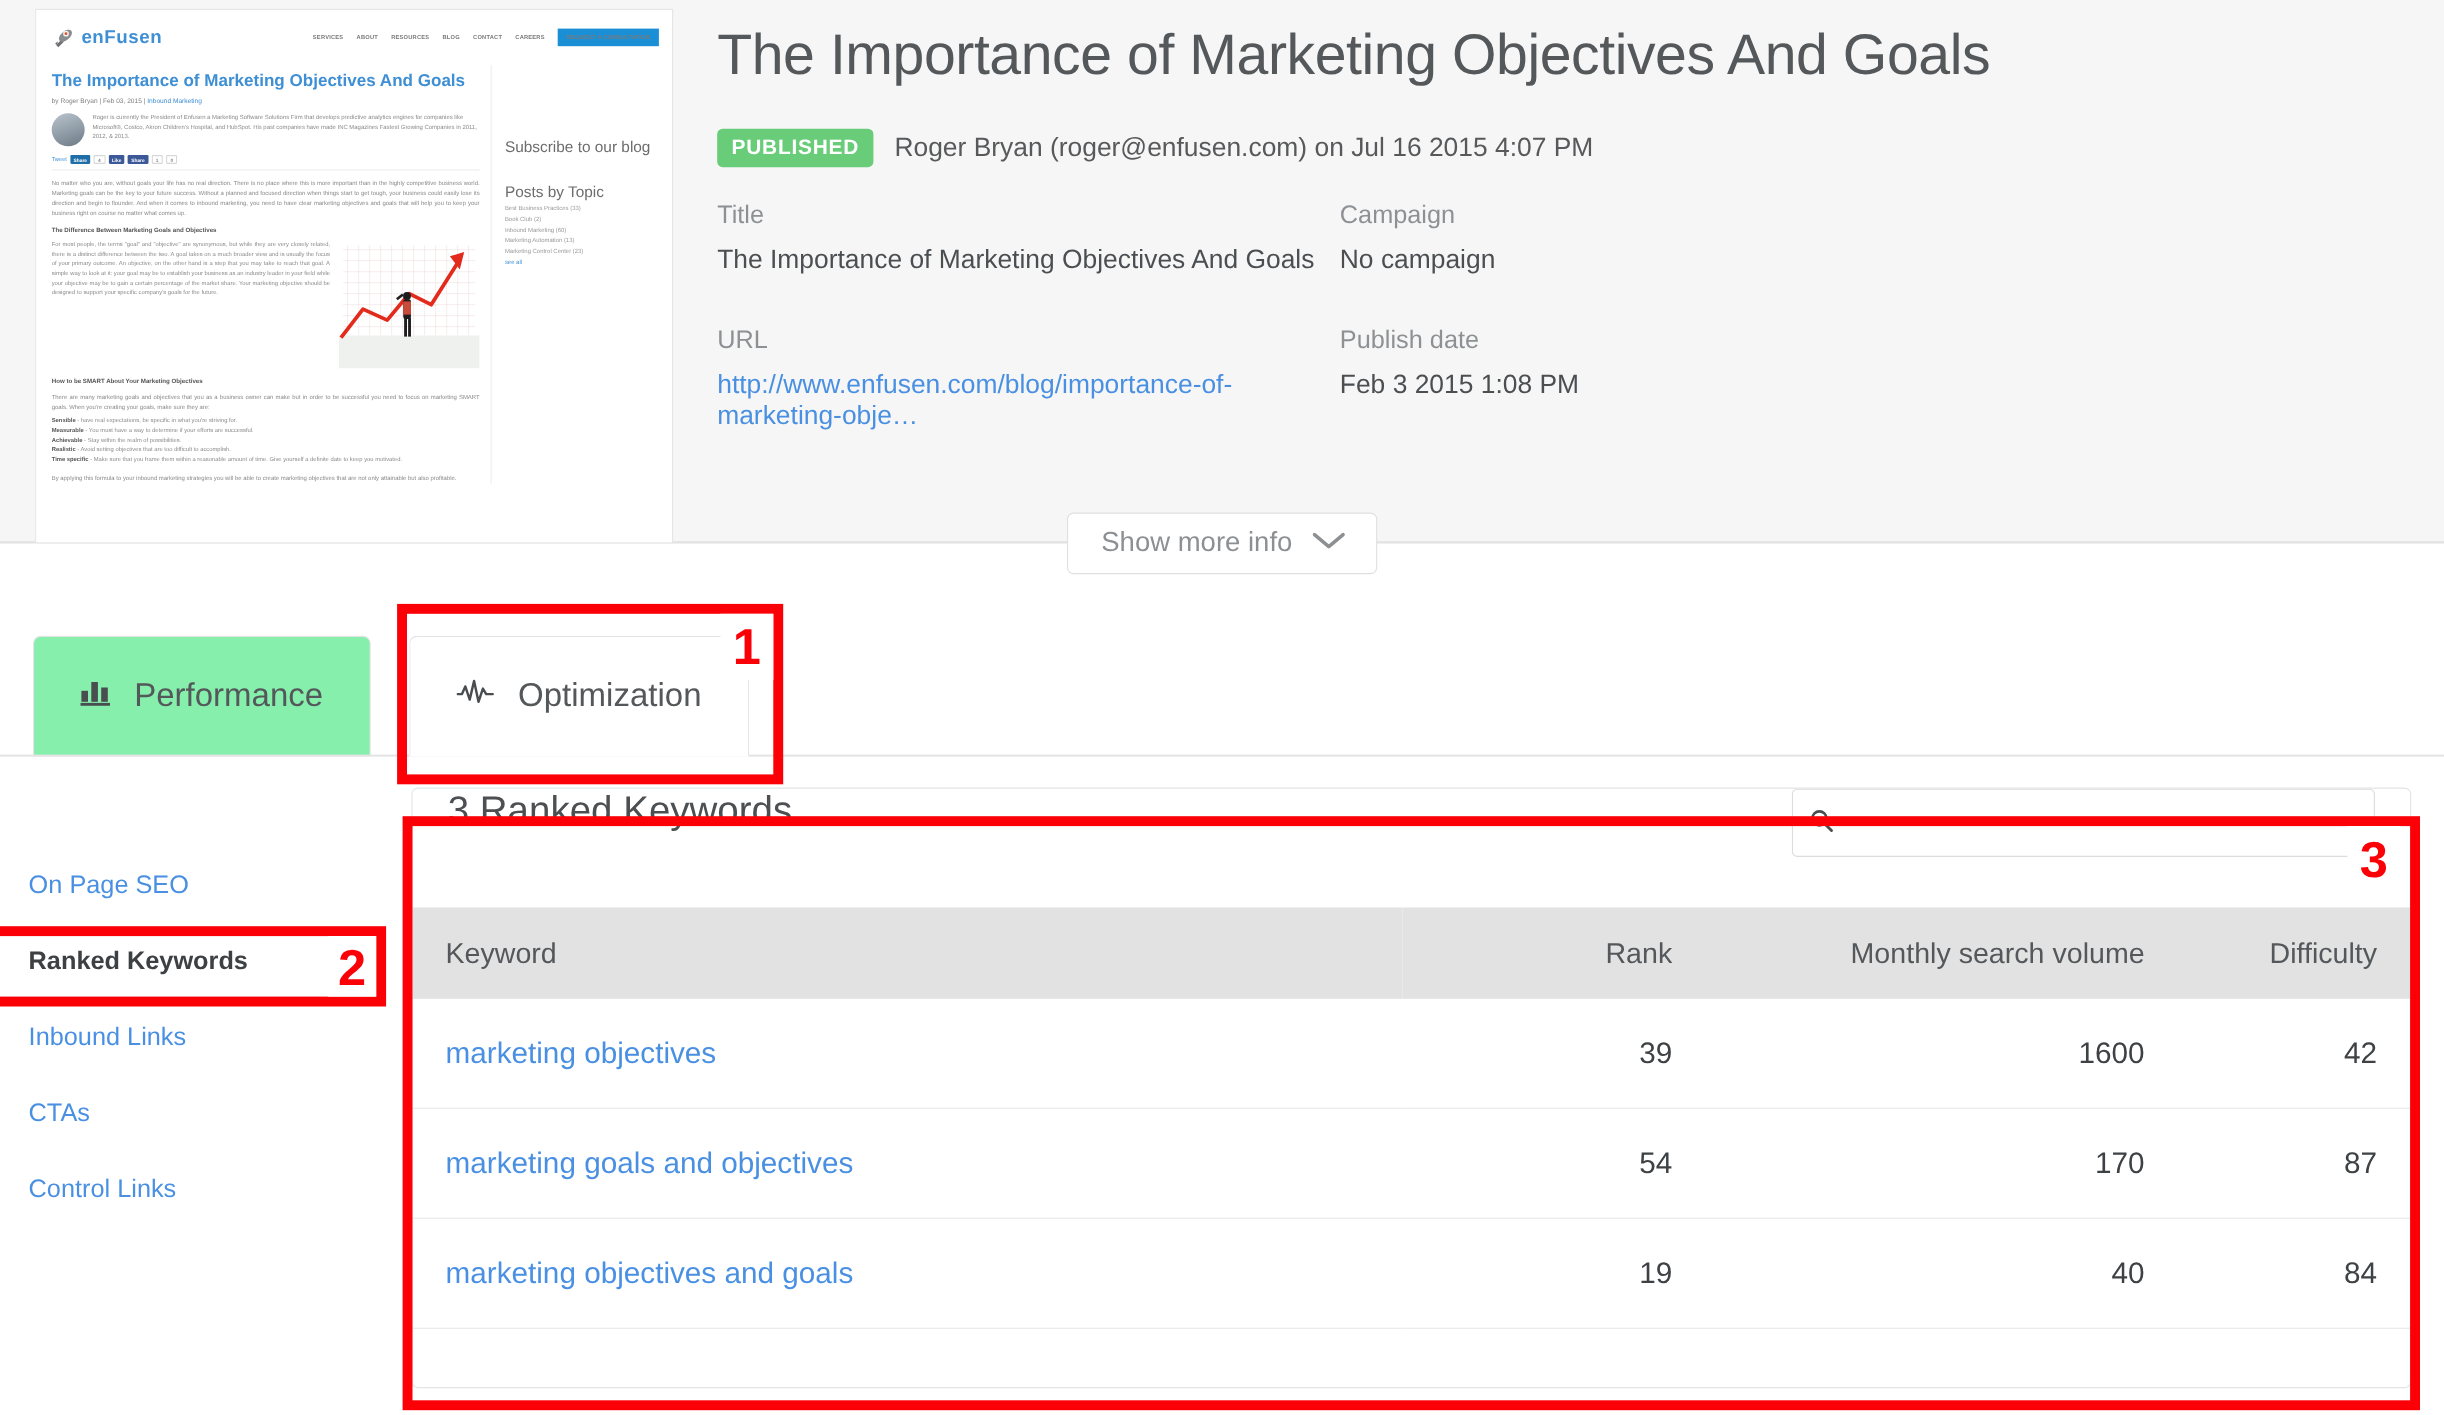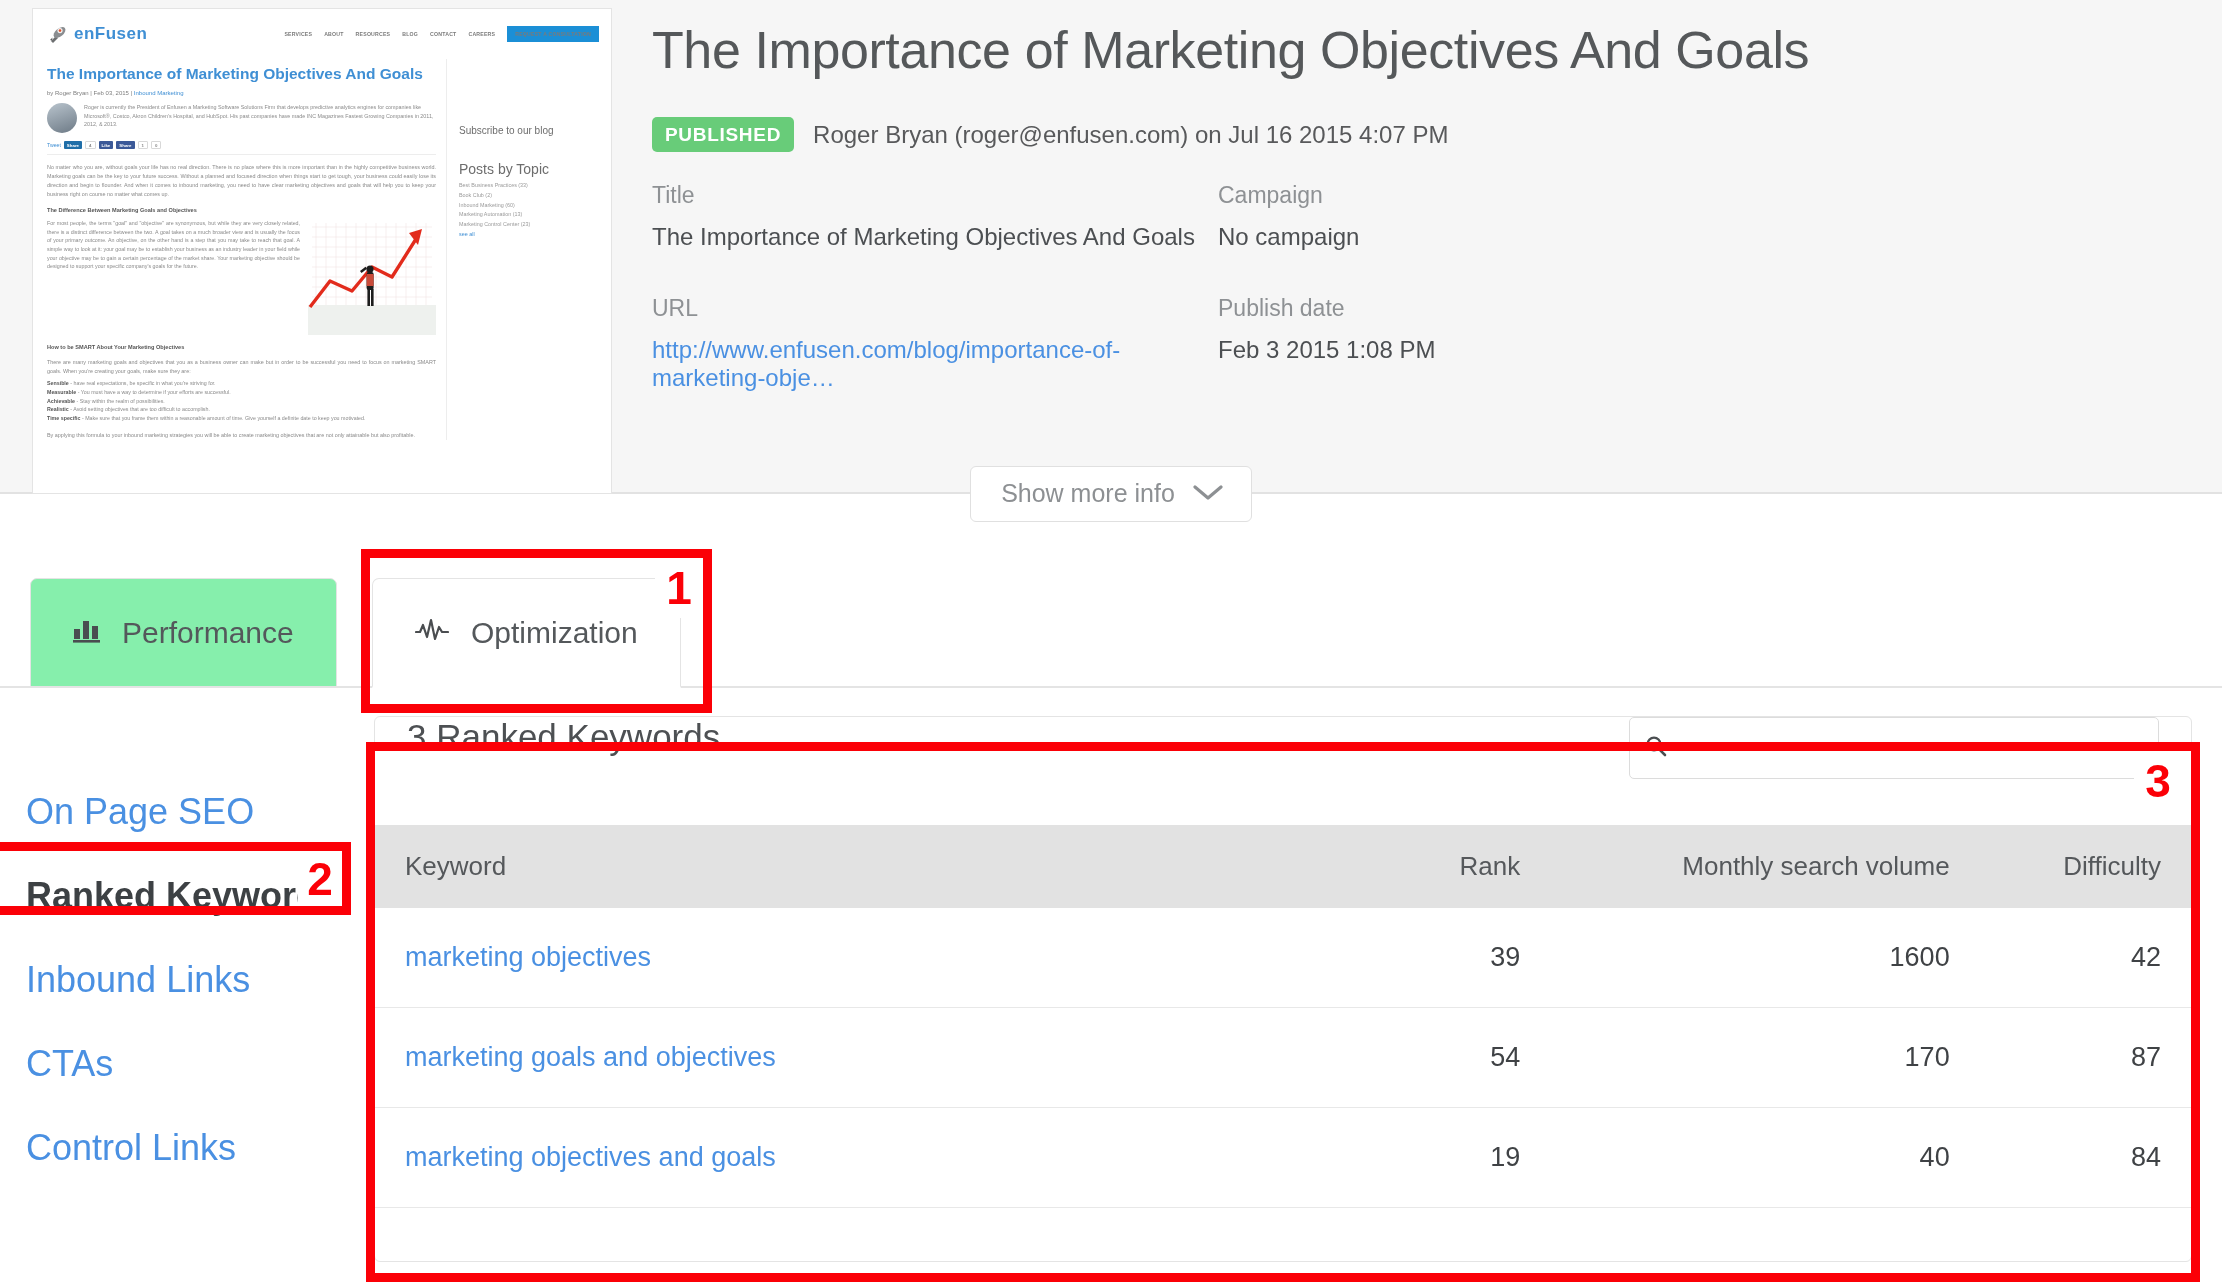--- a/index.html
+++ b/index.html
@@ -51,21 +51,21 @@
   .chip.fb { background:#3b5998; }
   .chip.fb2 { background:#3b5998; }
   .chip.w { background:#fff; color:#888; border:1px solid #d8d8d8; }
   .mini-p { font-size:5.4px; color:#8a8a8a; line-height:1.62; margin-top:8px; text-align:justify; }
   .mini-sub { font-size:5.6px; color:#555; font-weight:bold; margin-top:9px; }
   .mini-flow { display:flex; gap:8px; margin-top:6px; }
   .mini-flow p { font-size:5.3px; color:#8a8a8a; line-height:1.62; flex:1; text-align:justify;}
   .mini-graph { width:128px; height:116px; flex:0 0 auto; position:relative; }
   .mini-list { font-size:5.3px; color:#8a8a8a; line-height:1.68; margin-top:3px;}
   .mini-list b { color:#555; }
-  .mini-side-h { font-size:10px; color:#6d6d6d; margin-top:66px; }
+  .mini-side-h { font-size:14px; color:#6d6d6d; margin-top:66px; }
   .mini-side-h2 { font-size:14px; color:#6d6d6d; margin-top:25px; }
   .mini-side-i { font-size:5.4px; color:#9a9a9a; line-height:1.82; margin-top:4px;}
   .mini-side-i a { color:#3f8fd4; text-decoration:none;}
 
   .hdr-right { position: absolute; left: 652px; top: 0; width: 1540px; }
   .doc-title {
     font-size: 52px; color: #55585a; font-weight: normal;
     letter-spacing: -0.4px; margin-top: 22px; line-height: 1.1;
   }
   .status-line { display: flex; align-items: center; margin-top: 38px; }
@@ -112,21 +112,21 @@
     border-top-left-radius: 7px; border-top-right-radius: 7px;
     cursor: pointer;
   }
   .tab-perf { left: 30px; background: #86efac; border-bottom-color:#e4e4e4; }
   .tab-opt  { left: 372px; background: #ffffff; border-bottom: 2px solid #ffffff; z-index: 3; }
 
   
   .body-area { position: absolute; left: 0; top: 688px; width: 2222px; height: 598px; background:#fff; }
   .sidenav { position: absolute; left: 26px; top: 82px; width: 330px; }
   .sidenav-item {
-    font-size: 36px; color: #4a90e2; padding: 21px 0 21px 0; cursor: pointer;
+    font-size: 23px; color: #4a90e2; padding: 21px 0 21px 0; cursor: pointer;
   }
   .sidenav-item.active { color: #3d4144; font-weight: bold; }
 
   .panel {
     position: absolute; left: 374px; top: 28px;
     width: 1818px; height: 546px;
     background: #ffffff;
     border: 1px solid #e4e4e4;
     border-radius: 6px;
     overflow: hidden;

